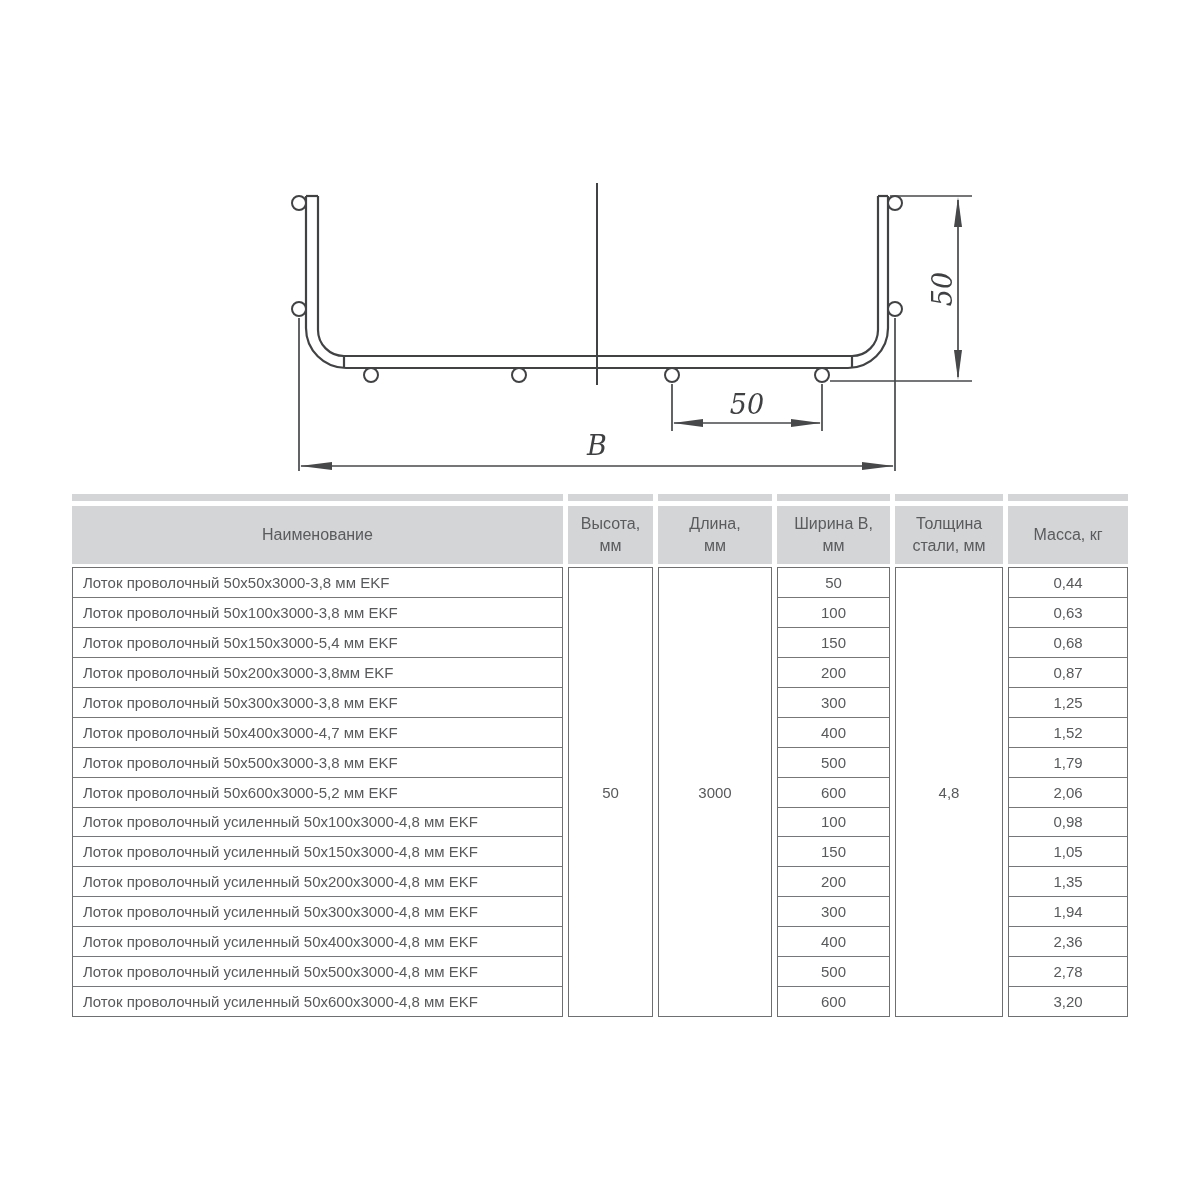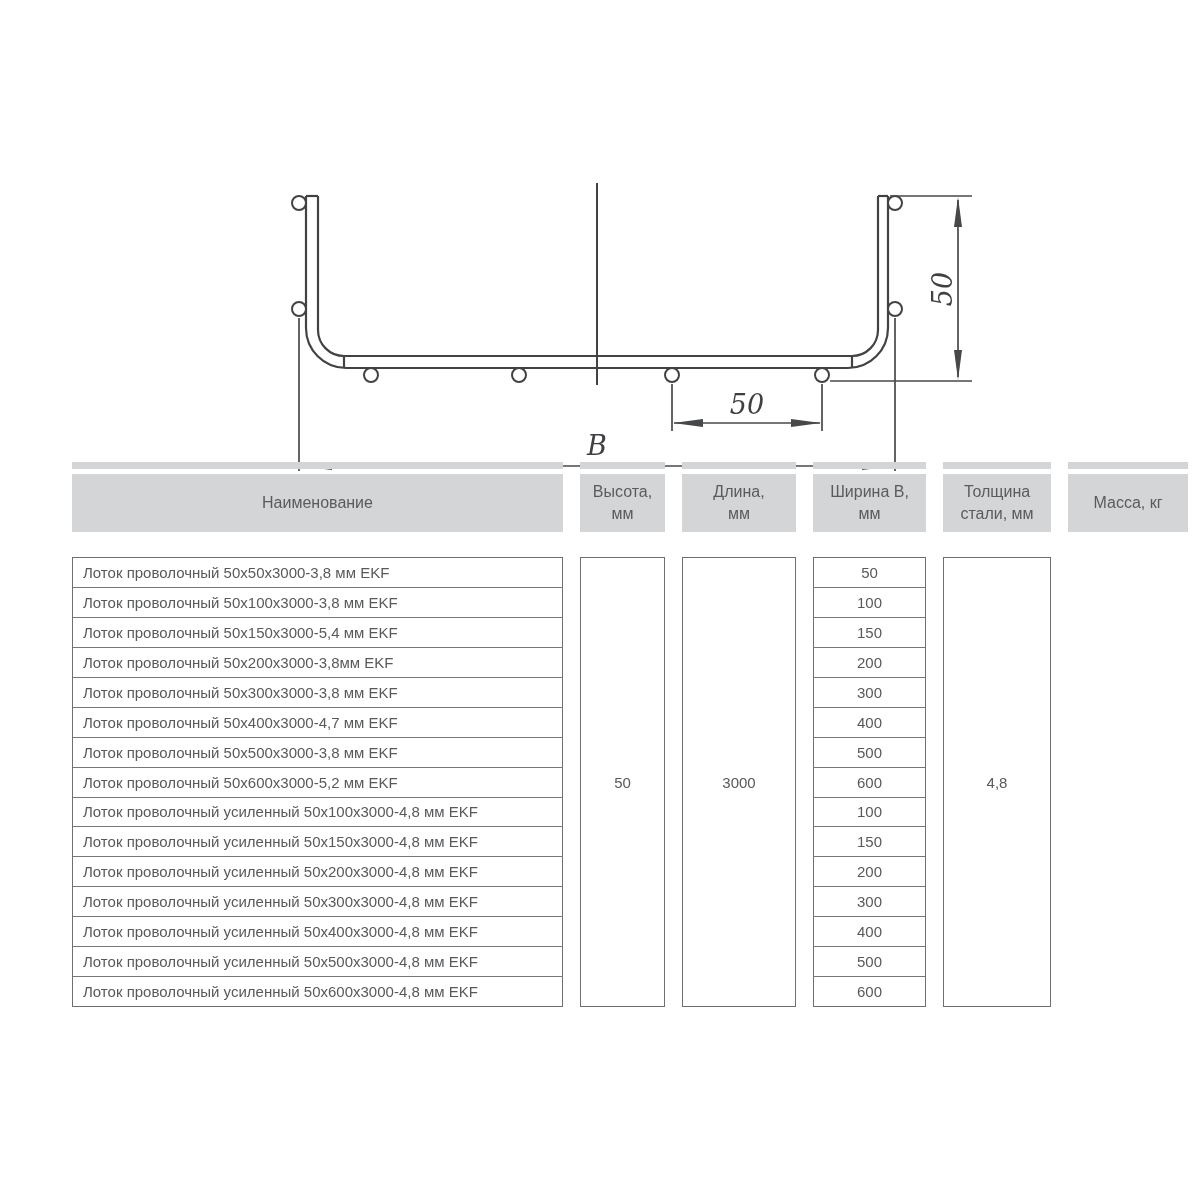--- a/index.html
+++ b/index.html
@@ -8,33 +8,33 @@
     font-family:"Liberation Sans", sans-serif;overflow:hidden;
   }
   
   .drawing{position:absolute;left:0;top:0;width:1200px;height:500px;}
   .dim-label{
     font-family:"DejaVu Serif", serif;font-style:italic;
     fill:#3f4042;font-size:27px;
   }
   
   .spec-table{
-    position:absolute;left:72px;top:462px;width:1020px;
+    position:absolute;left:72px;top:494px;width:1020px;
     display:grid;grid-template-columns:491px 85px 114px 113px 108px 120px;
-    column-gap:17px;color:#58595b;
+    column-gap:5px;color:#58595b;
   }
   .col{display:flex;flex-direction:column;}
   .strip{height:7px;background:#d4d5d7;}
   .hdr{
     height:58px;margin-top:5px;background:#d4d5d7;
     display:flex;align-items:center;justify-content:center;text-align:center;
     font-size:16px;line-height:1.35;white-space:pre-line;color:#5a5b5d;
   }
   .body{
-    height:450px;margin-top:25px;border:1.5px solid #6e6f71;
+    height:450px;margin-top:3px;border:1.5px solid #6e6f71;
     display:flex;flex-direction:column;box-sizing:border-box;
   }
   .row,.merged{
     flex:1;display:flex;align-items:center;justify-content:center;
     font-size:15px;border-bottom:1.5px solid #76777a;
   }
   .row:last-child,.merged:last-child{border-bottom:none;}
   .name-cell{justify-content:flex-start;padding-left:10px;box-sizing:border-box;}
 </style>
 </head>
@@ -173,15 +173,32 @@
     <div class="hdr">Толщина
 стали, мм</div>
     <div class="body">
         <div class="merged" style="flex: 7 1 0%;">4,8</div>
       </div>
   </div>
 
   <div class="col">
     <div class="strip"></div>
     <div class="hdr">Масса, кг</div>
+    <div class="body">
+        <div class="row">0,44</div>
+        <div class="row">0,63</div>
+        <div class="row">0,68</div>
+        <div class="row">0,87</div>
+        <div class="row">1,25</div>
+        <div class="row">1,52</div>
+        <div class="row">1,79</div>
+        <div class="row">2,06</div>
+        <div class="row">0,98</div>
+        <div class="row">1,05</div>
+        <div class="row">1,35</div>
+        <div class="row">1,94</div>
+        <div class="row">2,36</div>
+        <div class="row">2,78</div>
+        <div class="row">3,20</div>
+      </div>
   </div>
 
 </div>
 
 </body></html>

